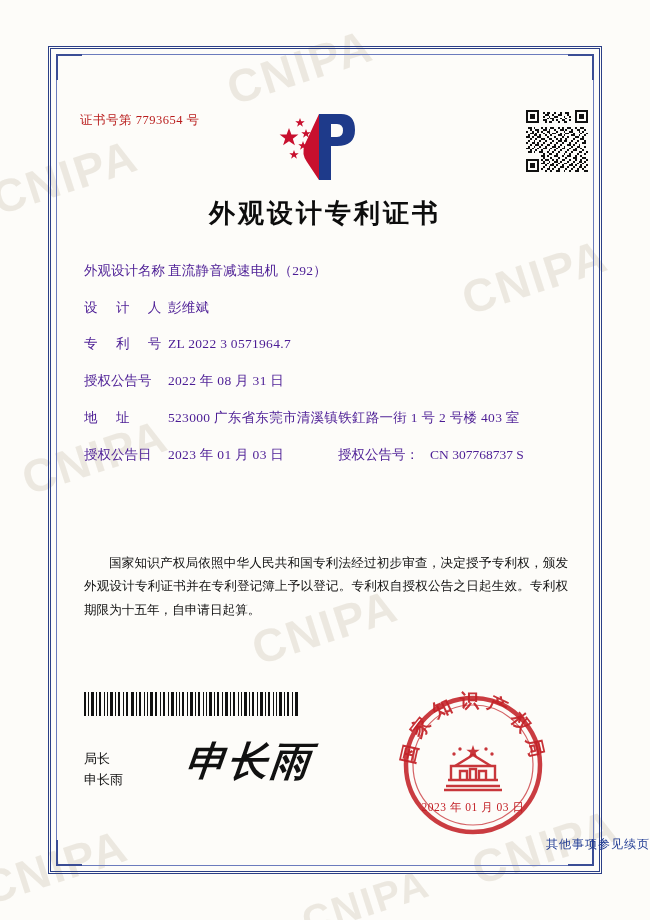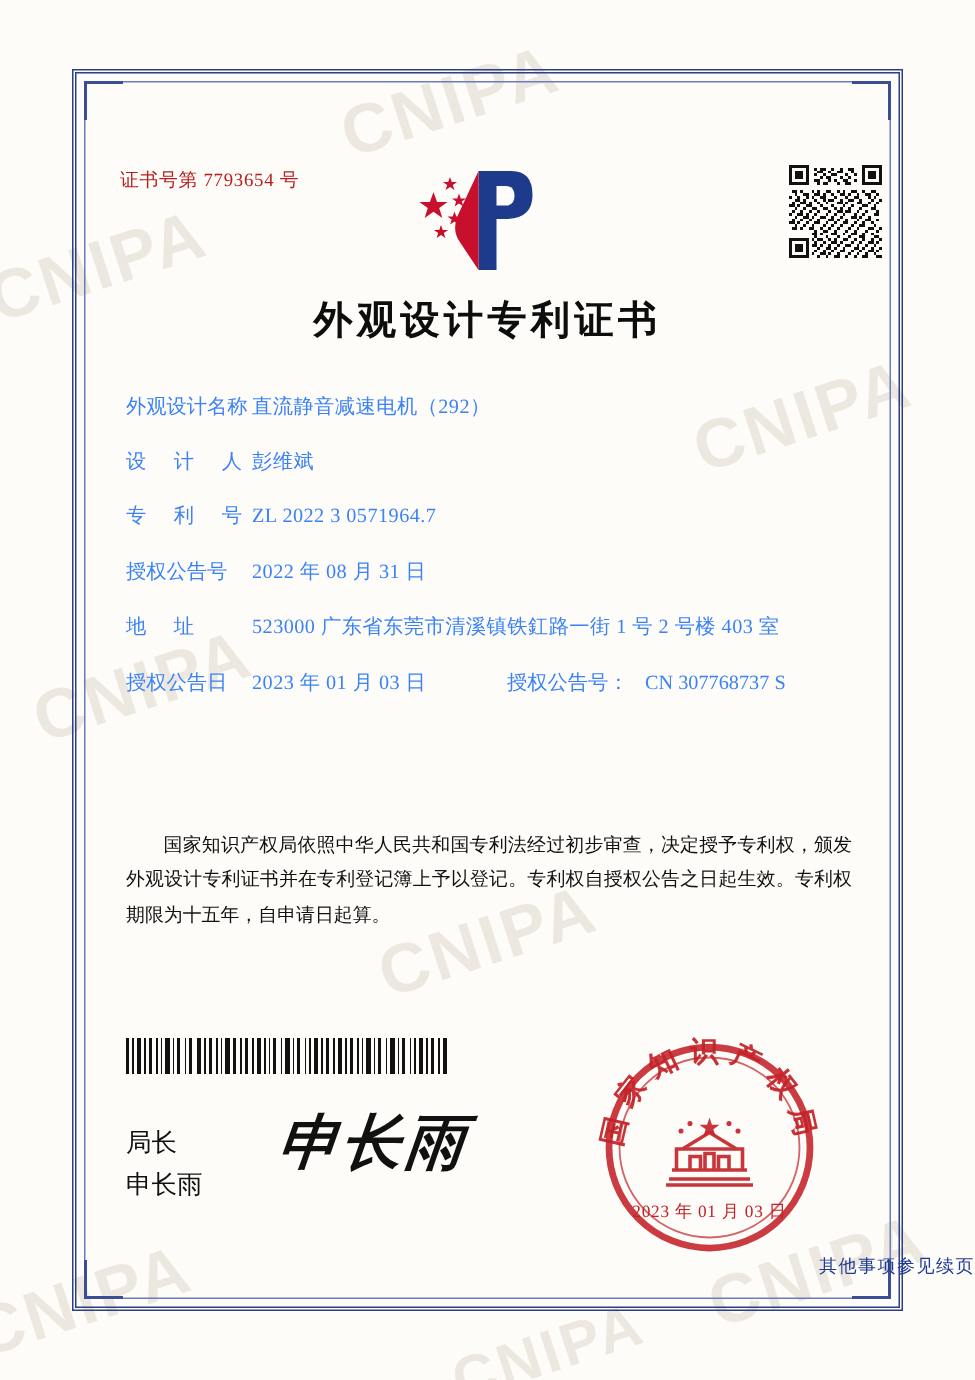--- a/index.html
+++ b/index.html
@@ -101,21 +101,21 @@
   #fields {
     position: absolute;
     left: 84px; top: 262px;
     width: 490px;
   }
   .field-row {
     display: flex;
     align-items: baseline;
     margin-bottom: 18.5px;
     font-size: 13.5px;
-    color: #3b82f6;
+    color: #4c1d95;
     line-height: 1.35;
   }
   .field-label {
     flex: 0 0 auto;
     width: 84px;
     letter-spacing: 0px;
     white-space: nowrap;
   }
   .field-label.sp4 { letter-spacing: 7.5px; }
   .field-label.sp3 { letter-spacing: 4px; }
@@ -155,21 +155,21 @@
   #barcode {
     position: absolute;
     left: 84px; top: 692px;
     width: 214px; height: 24px;
   }
 
   
   #sig-label {
     position: absolute;
     left: 84px; top: 748px;
-    font-size: 17px;
+    font-size: 13px;
     color: #111;
     line-height: 1.65;
   }
   #sig-script {
     position: absolute;
     left: 186px; top: 734px;
     font-size: 40px;
     font-family: "DejaVu Serif", serif;
     font-style: italic;
     font-weight: bold;

